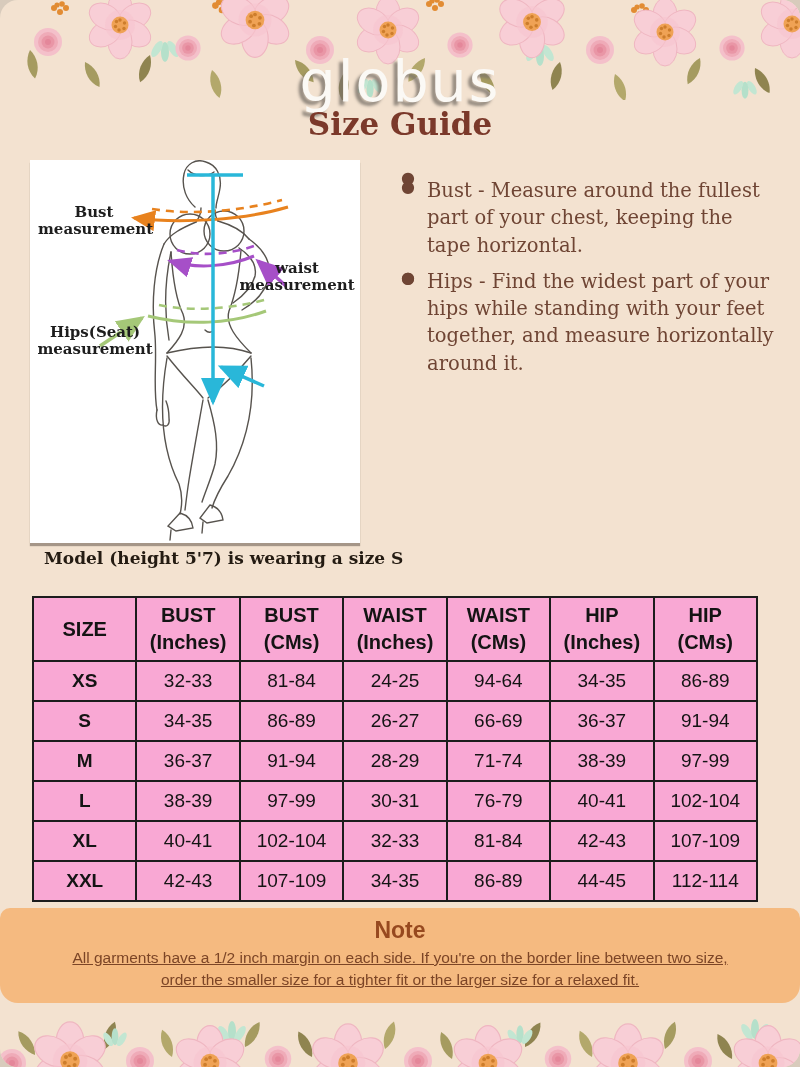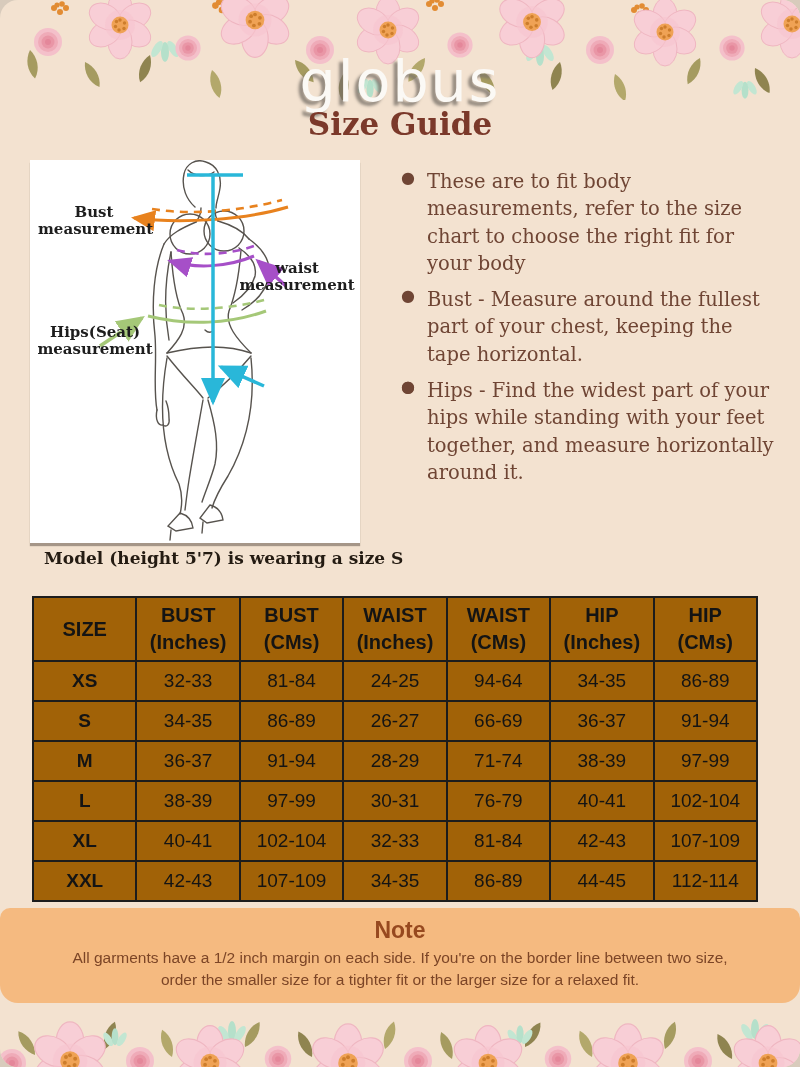--- a/index.html
+++ b/index.html
@@ -29,33 +29,33 @@
   .model-note{position:absolute;left:44px;top:548px;font-size:17px;font-weight:bold;color:#241b12;}
 
   
   .instructions{position:absolute;left:398px;top:168px;width:382px;margin:0;padding:0;list-style:none;}
   .instructions li{position:relative;padding-left:29px;margin-bottom:9px;
         font-size:19.5px;line-height:1.4;color:#6f4534;}
   .instructions li .bullet{position:absolute;left:3px;top:-1px;font-size:16px;color:#6f4534;}
 
   
   .size-table{position:absolute;left:32px;top:596px;width:726px;border-collapse:collapse;
-        background:#a16207;font-family:"Liberation Sans",sans-serif;color:#141414;
+        background:#f9a8d4;font-family:"Liberation Sans",sans-serif;color:#141414;
         text-align:center;table-layout:fixed;}
   .size-table th,.size-table td{border:2px solid #1c1c1c;padding:0;}
   .size-table th{height:62px;font-size:20px;font-weight:bold;line-height:1.35;}
   .size-table td{height:38px;font-size:19px;}
   .size-table td.size-cell{font-weight:bold;}
 
   
   .note-band{position:absolute;left:0;top:908px;width:800px;height:95px;background:#f5ba80;
         border-radius:10px 10px 18px 18px;text-align:center;
         font-family:"Liberation Sans",sans-serif;}
   .note-title{padding-top:9px;font-size:23px;font-weight:bold;color:#97491f;}
-  .note-text{margin:3px auto 8px;width:672px;font-size:15.5px;line-height:1.45;color:#7c4526;}
+  .note-text{margin:3px auto 8px;width:672px;font-size:15.5px;line-height:1.45;color:#7c4526;text-decoration:underline;}
 </style>
 </head>
 <body>
 
 <div class="page">
 
   <svg class="floral floral-top" width="800" height="100" viewBox="0 0 800 100">
     <defs>
       <g id="bf">
         <g fill="#f8ced6" stroke="#efb6c1" stroke-width="1">
@@ -222,21 +222,21 @@
     </div>
     <div class="dlabel dlabel-hips">
       <div>Hips(Seat)</div>
       <div>measurement</div>
     </div>
   </div>
 
   <div class="model-note">Model (height 5'7) is wearing a size S</div>
 
   <ul class="instructions">
-    <li><span class="bullet">●</span><span>These are to fit body measurements, refer to the size chart to choose the right fit for your body</span></li>
+    <li><span class="bullet">●</span></li>
     <li><span class="bullet">●</span><span>Bust - Measure around the fullest part of your chest, keeping the tape horizontal.</span></li>
     <li><span class="bullet">●</span></li>
     <li><span class="bullet">●</span><span>Hips - Find the widest part of your hips while standing with your feet together, and measure horizontally around it.</span></li>
   </ul>
 
   <table class="size-table">
     <thead>
       <tr>
         <th>
             <div>SIZE</div>

